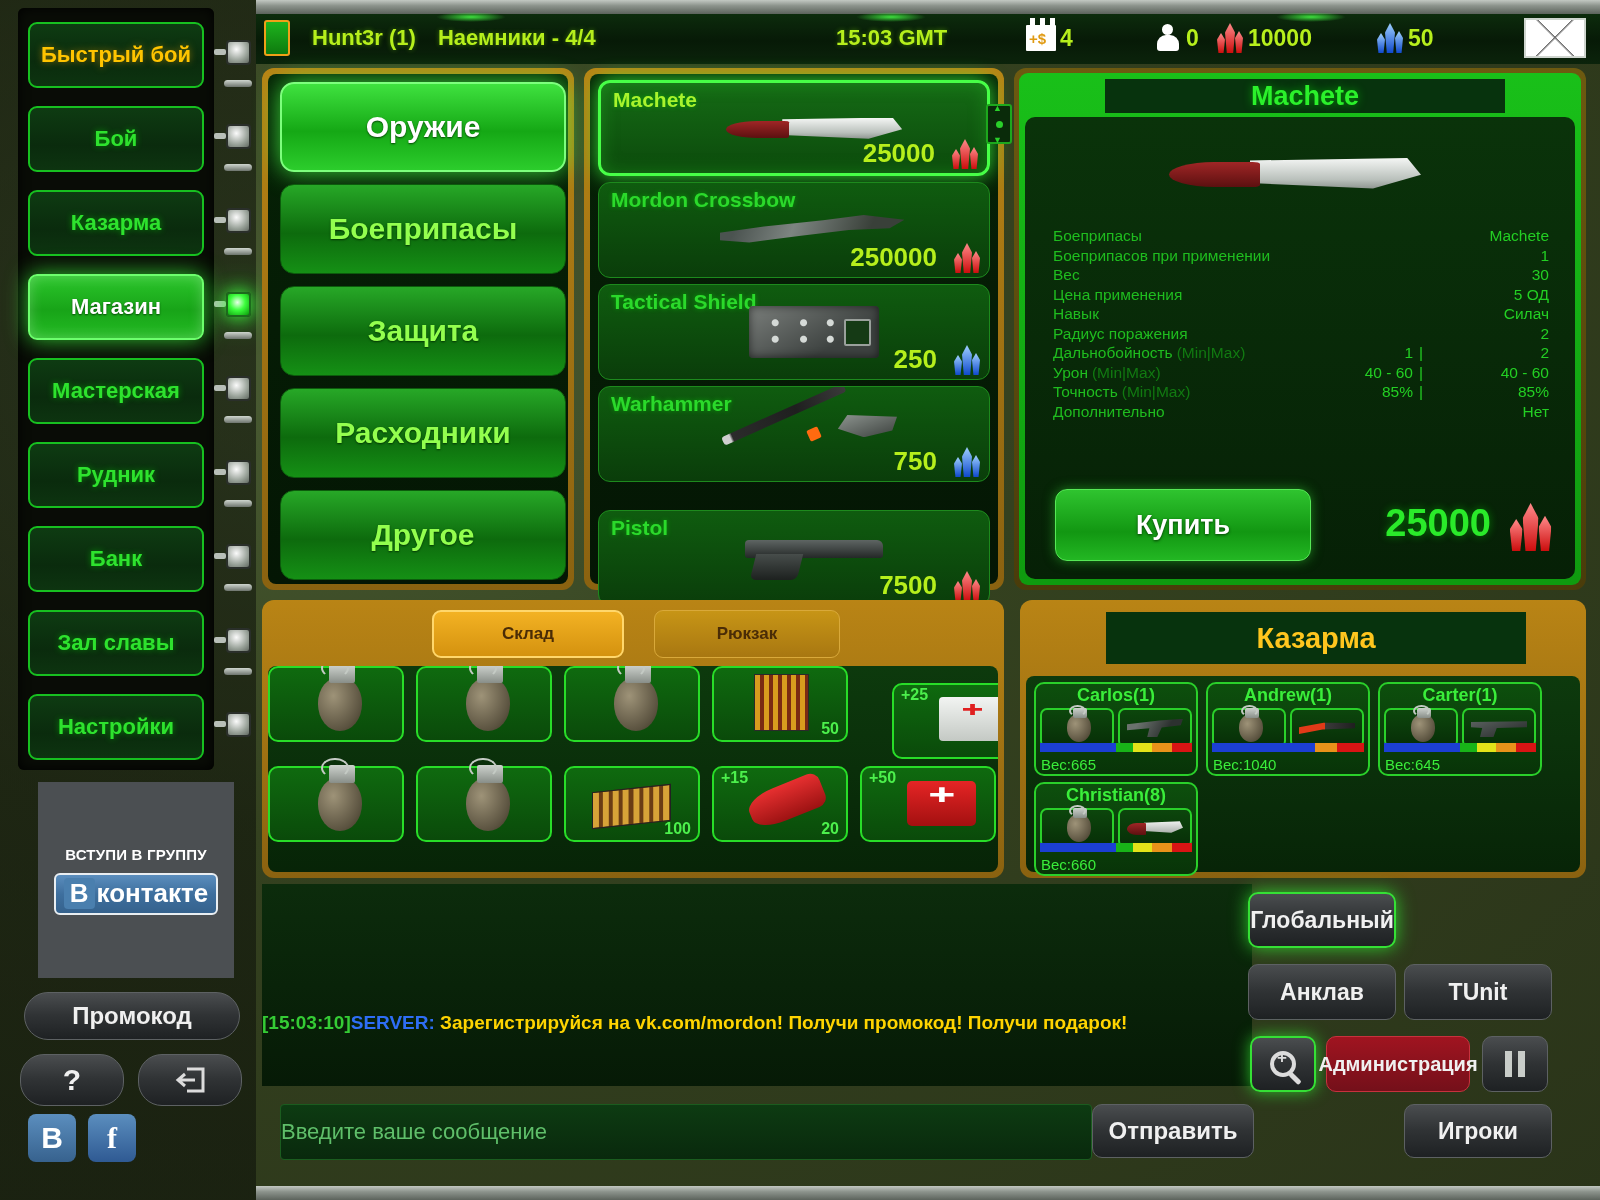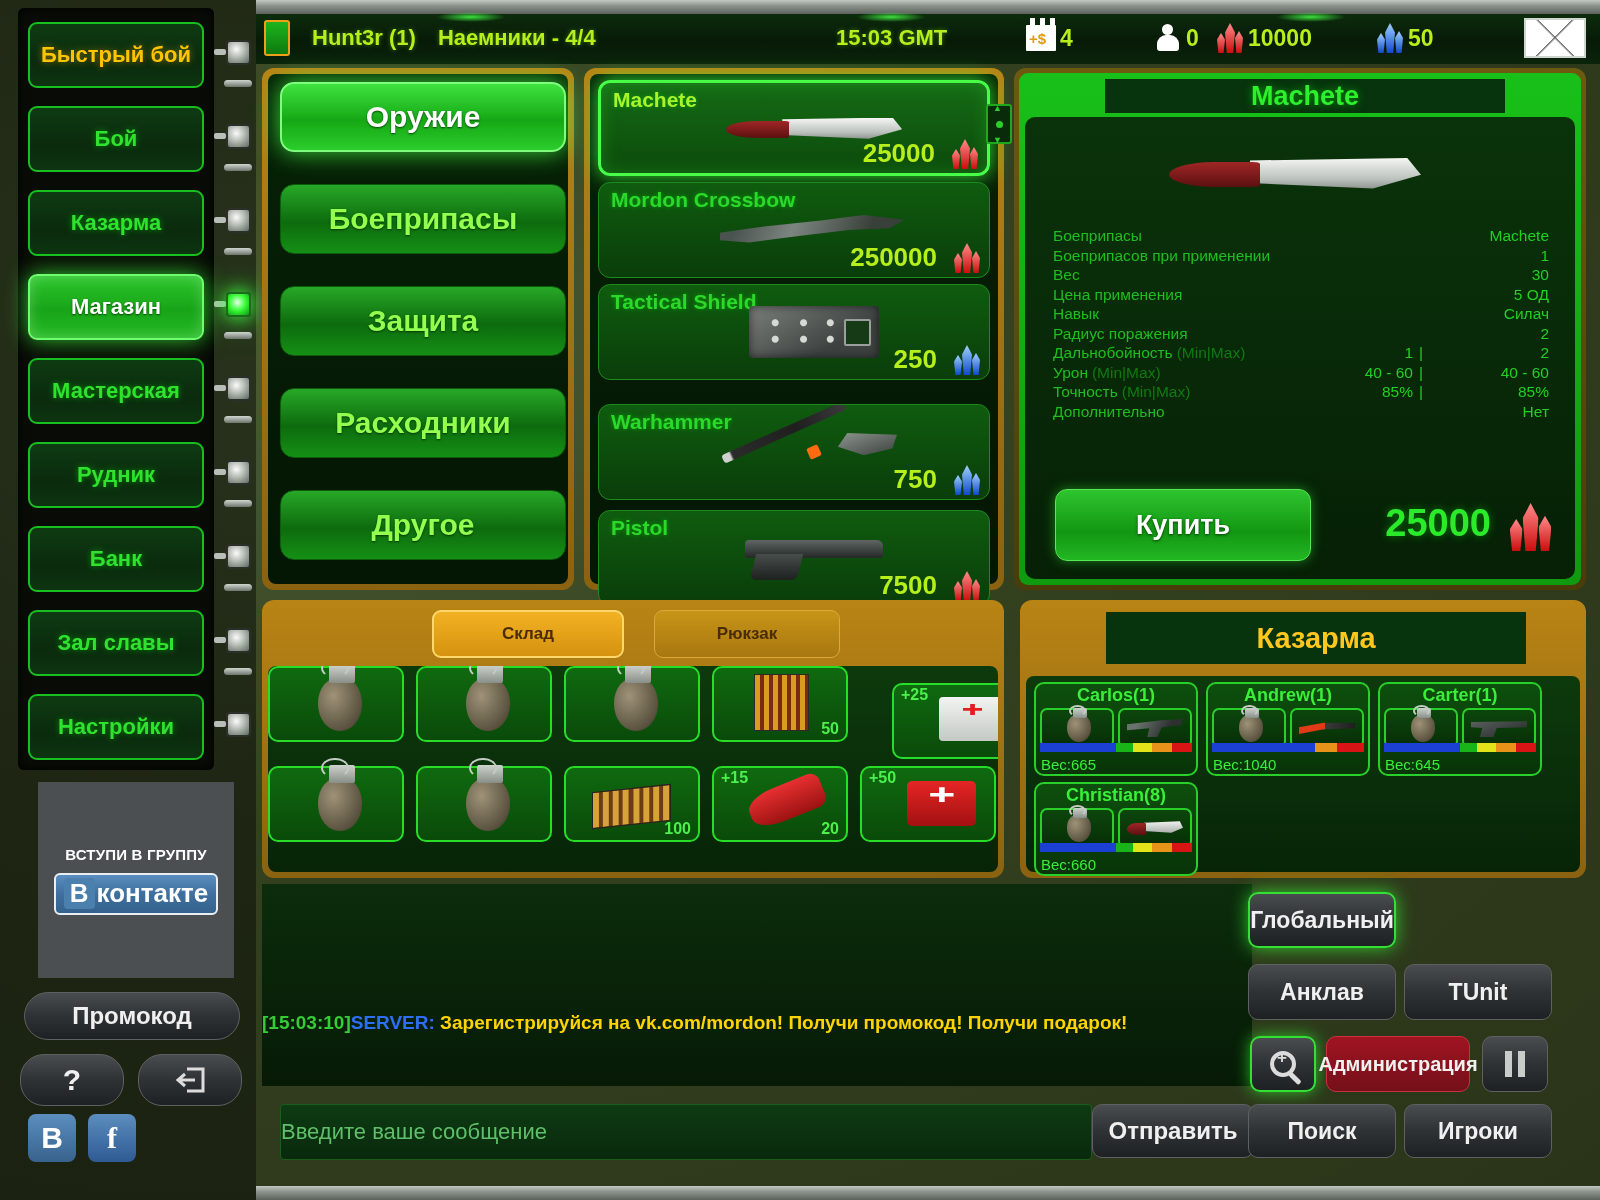--- a/index.html
+++ b/index.html
@@ -187,21 +187,21 @@
     border-radius: 12px; padding: 6px;
   }
   .gold-inner {
     width: 100%; height: 100%; border-radius: 8px;
     background: linear-gradient(180deg, #062206 0%, #041604 100%);
     position: relative;
   }
 
   #cat-panel { left: 262px; top: 68px; width: 312px; height: 522px; }
   .cat-btn {
-    position: absolute; left: 12px; width: 286px; height: 70px;
+    position: absolute; left: 12px; width: 286px; height: 90px;
     border-radius: 14px;
     background: linear-gradient(180deg, #27a827 0%, #0d6b0d 55%, #159015 100%);
     color: #93ff4e; font-size: 30px; font-weight: 700;
     display: flex; align-items: center; justify-content: center;
     border: 1px solid #0c5c0c;
     text-shadow: 0 1px 2px rgba(0,40,0,.8);
   }
   .cat-btn.active {
     background: linear-gradient(180deg, #3fe23f 0%, #15a815 55%, #2ccd2c 100%);
     color: #ffffff; border: 2px solid #7dff7d;
@@ -776,21 +776,21 @@
           <div class="pic">
             <div class="sp-shield"></div>
           </div>
           <div class="price">250</div>
           <span class="crystal blue cry">
             <i></i>
             <i></i>
             <i></i>
           </span>
         </div>
-        <div class="shop-item" style="top: 312px; margin-top: 18px;">
+        <div class="shop-item" style="top: 312px;">
           <div class="name">Warhammer</div>
           <div class="pic">
             <div class="sp-hammer">
               <div class="shaft"></div>
               <div class="tip"></div>
               <div class="head"></div>
             </div>
           </div>
           <div class="price">750</div>
           <span class="crystal blue cry">
@@ -1034,17 +1034,16 @@
   <div id="zoom-btn" class="dark-btn">
       <span class="mag"></span>
     </div>
   <div id="admin-btn" class="dark-btn">Администрация</div>
   <div id="pause-btn" class="dark-btn">
     <span id="pause-inner">
         <i></i>
         <i></i>
       </span>
   </div>
-  <div id="search-btn" class="dark-btn">Поиск</div>
   <div id="players-btn" class="dark-btn">Игроки</div>
 
   <div class="rivet-strip" style="top:1186px"></div>
 </div>
 
 </body></html>

